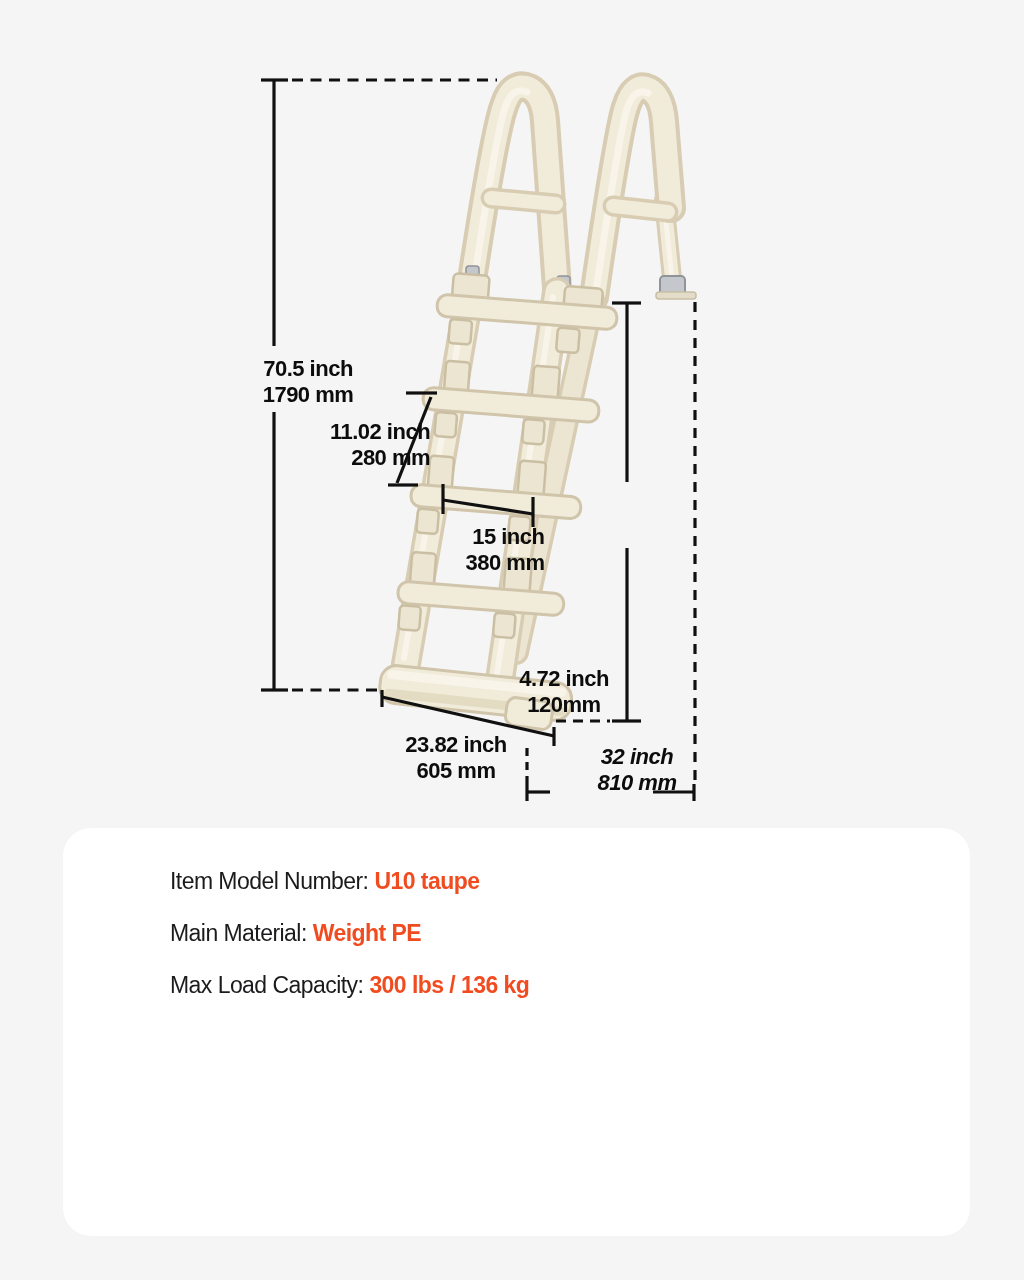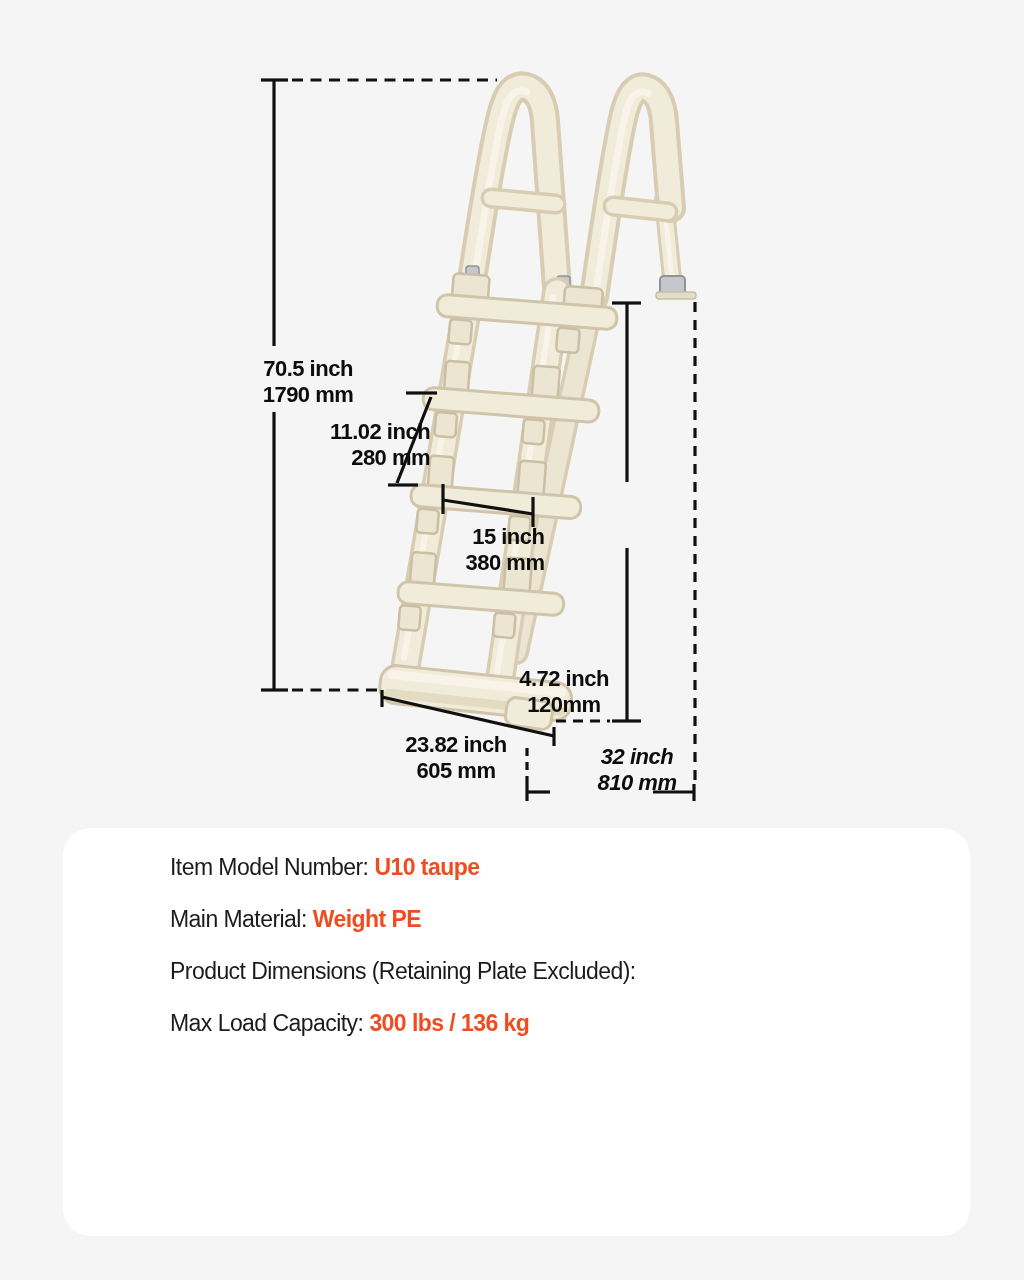--- a/index.html
+++ b/index.html
@@ -16,21 +16,21 @@
     font-size:22px;line-height:26px;font-weight:700;
     letter-spacing:-0.5px;color:#0c0c0c;
   }
   .dim-label span{display:block;margin-left:48px;}
   .spec-card{
     position:absolute;left:63px;top:828px;width:907px;height:408px;
     background:#ffffff;border-radius:28px;
     box-sizing:border-box;padding:25px 40px 0 107px;
   }
   .spec-line{
-    margin:0 0 23px 0;
+    margin:14px 0 23px 0;
     font-size:23px;line-height:29px;letter-spacing:-0.55px;
     color:#1b1b1d;font-weight:400;
   }
   .spec-value{color:#F14B20;font-weight:700;margin-left:6px;}
   .spec-line .block-value{display:block;margin-left:0;}
 </style>
 </head>
 <body>
 
 <div id="screen">
@@ -200,20 +200,20 @@
   </div>
 
   <div class="spec-card">
     <p class="spec-line">
       <span>Item Model Number:</span><span class="spec-value">U10 taupe</span>
     </p>
     <p class="spec-line">
       <span>Main Material:</span><span class="spec-value">Weight PE</span>
     </p>
     <p class="spec-line">
-      <span>Product Dimensions (Retaining Plate Excluded):</span>
+      
     </p>
     <p class="spec-line">
       <span>Max Load Capacity:</span><span class="spec-value">300 lbs / 136 kg</span>
     </p>
   </div>
 
 </div>
 
 </body></html>

